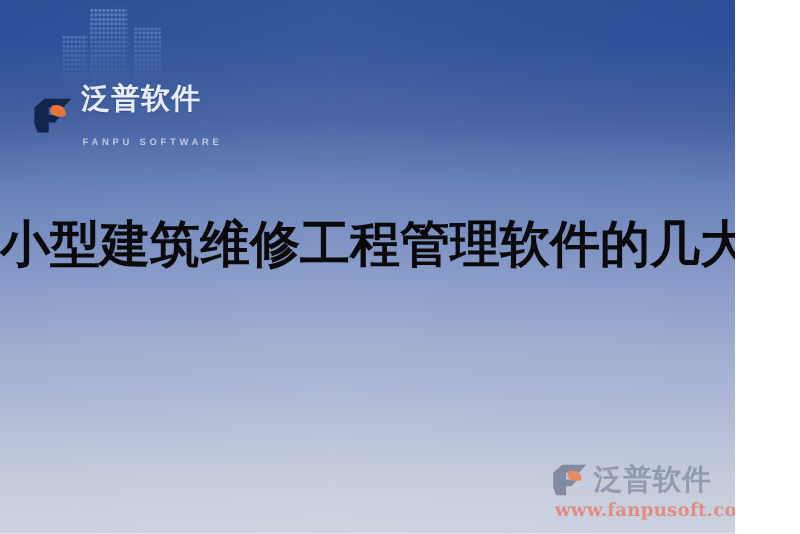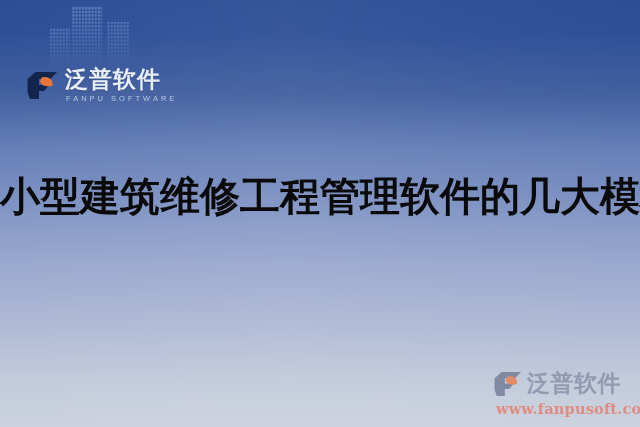--- a/index.html
+++ b/index.html
@@ -2,21 +2,21 @@
 <html><head>
 <meta charset="utf-8">
 <style>
   html, body {
     margin: 0;
     padding: 0;
     background: #ffffff;
   }
   .stage {
     position: relative;
-    width: 640px;
+    width: 588px;
     height: 427px;
     overflow: hidden;
     font-family: "Liberation Sans", sans-serif;
     
     background: linear-gradient(to bottom,
         #2c4e96 0%,
         #2f5099 8%,
         #43609f 22%,
         #6780b8 35%,
         #8497c6 50%,
@@ -73,24 +73,24 @@
     font-family: "DejaVu Sans", "Liberation Sans", sans-serif;
     font-size: 23px;
     font-weight: 700;
     color: #e9edf6;
     letter-spacing: 1px;
     text-shadow: 0 1px 1px rgba(20,40,90,0.35);
   }
   .brand-en {
     font-family: "Liberation Sans", sans-serif;
     font-size: 7.5px;
-    font-weight: 400;
+    font-weight: 700;
     color: #b9c7e2;
     letter-spacing: 3.0px;
-    margin-top: 4px;
+    margin-top: 19px;
     padding-left: 1px;
   }
 
   
   .headline {
     position: absolute;
     left: 0;
     top: 172px;
     width: 640px;
     text-align: center;

